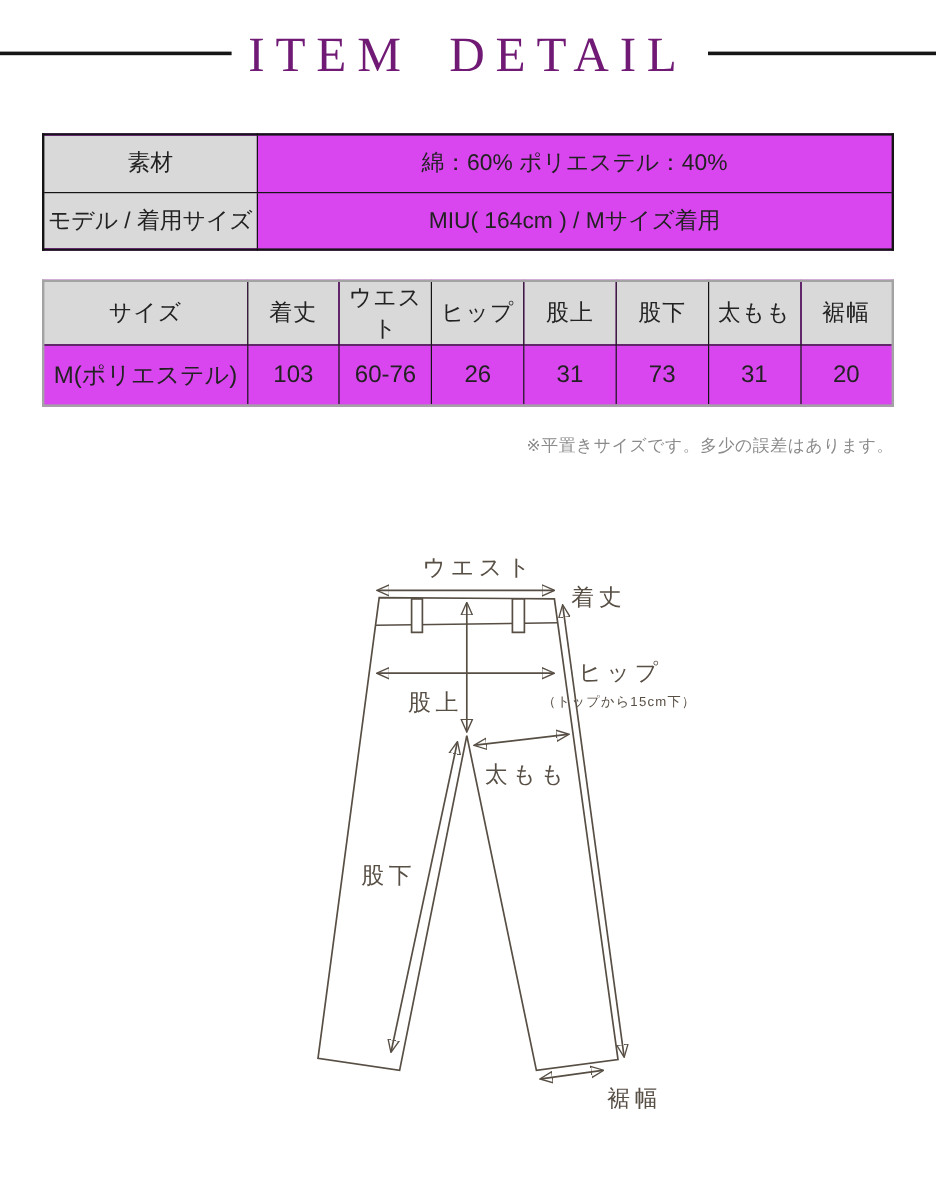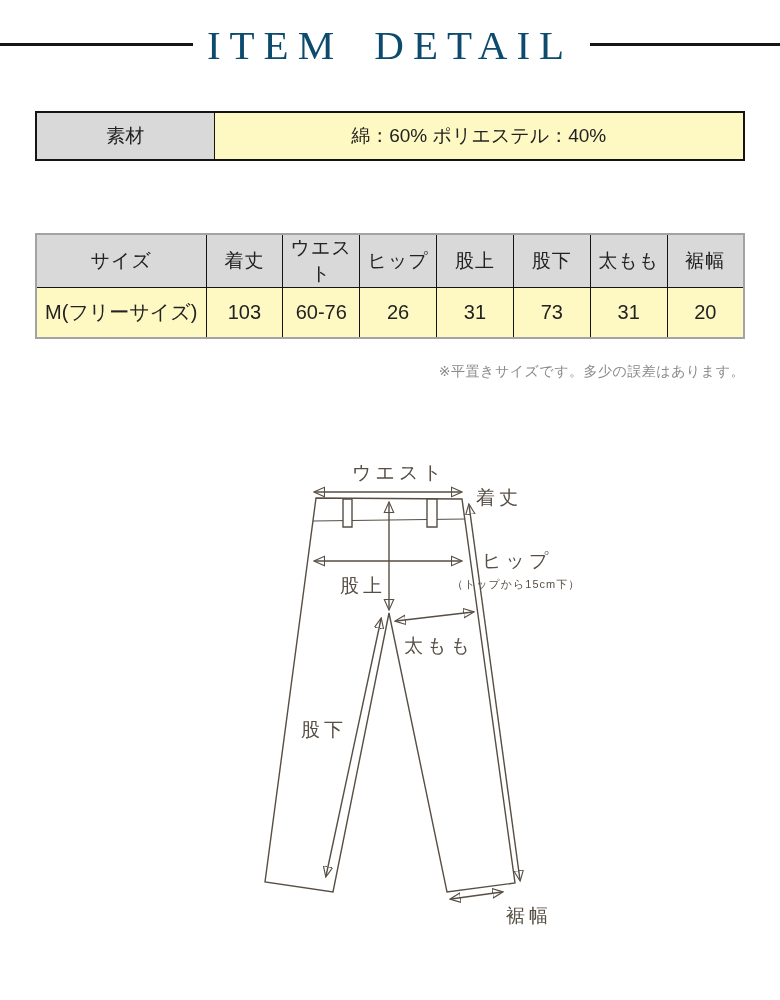--- a/index.html
+++ b/index.html
@@ -4,28 +4,28 @@
 <style>
   * { margin:0; padding:0; box-sizing:border-box; }
   html,body { background:#fff; }
   body { font-family:"Liberation Sans","DejaVu Sans",sans-serif; }
   .page { position:relative; width:780px; height:1000px; background:#fff; overflow:hidden; margin:0 auto; }
 
   
   .page-title {
     position:absolute; left:0; right:0; top:21px; text-align:center;
     font-family:"Liberation Serif","DejaVu Serif",serif; font-weight:400;
-    font-size:41px; letter-spacing:9px; word-spacing:12px; color:#0c4a6e;
+    font-size:41px; letter-spacing:9px; word-spacing:12px; color:#701a75;
   }
   .hrule { position:absolute; top:43px; height:3px; background:#161616; }
   .hrule.left  { left:0;  width:193px; }
   .hrule.right { right:0; width:190px; }
 
   
-  table { border-collapse:collapse; table-layout:fixed; background:#fef9c3; }
+  table { border-collapse:collapse; table-layout:fixed; background:#d946ef; }
   th, td {
     border:1px solid #141414; text-align:center; vertical-align:middle;
     color:#222; font-weight:400; padding:0 2px; overflow:hidden;
   }
   .gray { background:#d9d9d9; }
 
   .info-table { position:absolute; left:35px; top:111px; width:710px; border:2px solid #141414; }
   .info-table th { width:178px; font-size:19px; }
   .info-table td { font-size:19px; }
   .info-table tr { height:48px; }
@@ -62,20 +62,24 @@
   <div class="hrule left"></div>
   <h1 class="page-title">ITEM DETAIL</h1>
   <div class="hrule right"></div>
 
   <table class="info-table">
     <tbody>
       <tr>
         <th class="gray">素材</th>
         <td>綿：60% ポリエステル：40%</td>
       </tr>
+      <tr>
+        <th class="gray">モデル / 着用サイズ</th>
+        <td>MIU( 164cm ) / Mサイズ着用</td>
+      </tr>
     </tbody>
   </table>
 
   <table class="size-table">
     <colgroup>
       <col class="c-size">
         <col>
         <col>
         <col>
         <col>
@@ -88,21 +92,21 @@
         <th class="gray">サイズ</th>
         <th class="gray">着丈</th>
         <th class="gray">ウエスト</th>
         <th class="gray">ヒップ</th>
         <th class="gray">股上</th>
         <th class="gray">股下</th>
         <th class="gray">太もも</th>
         <th class="gray">裾幅</th>
       </tr>
       <tr>
-        <td>M(フリーサイズ)</td>
+        <td>M(ポリエステル)</td>
         <td>103</td>
         <td>60-76</td>
         <td>26</td>
         <td>31</td>
         <td>73</td>
         <td>31</td>
         <td>20</td>
       </tr>
     </tbody>
   </table>

